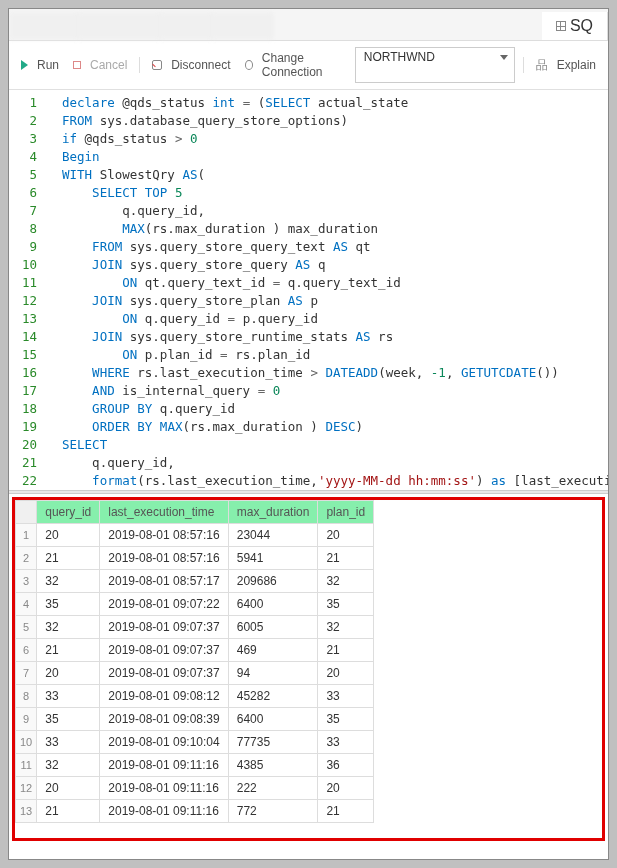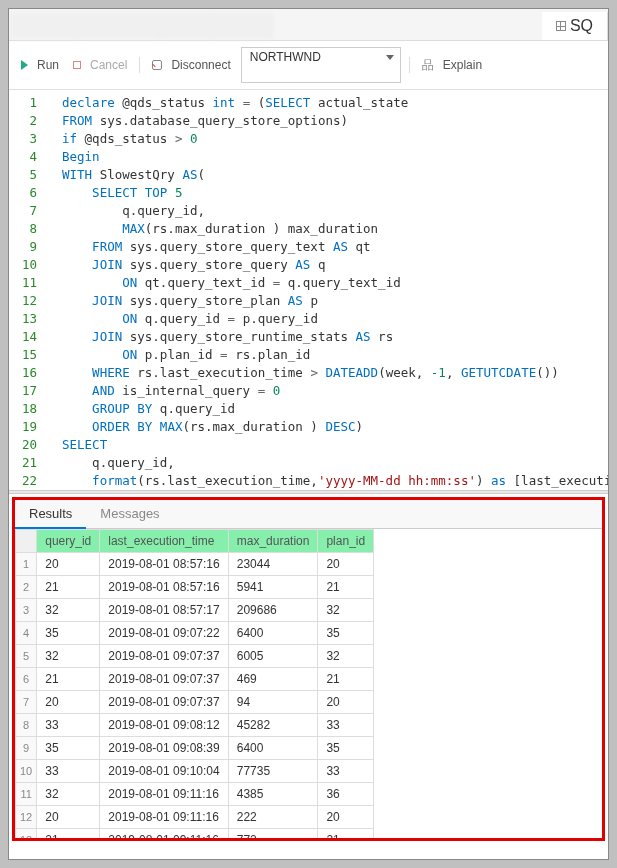--- a/index.html
+++ b/index.html
@@ -193,20 +193,24 @@
       <span>Run</span>
     </div>
     <div class="tbtn cancel">
       <span class="sq"></span>
       <span>Cancel</span>
     </div>
     <div class="divider"></div>
     <div class="tbtn">
       <span class="icon-disc"></span>
       <span>Disconnect</span>
+    </div>
+    <div class="tbtn">
+      <span class="icon-change"></span>
+      <span>Change Connection</span>
     </div>
     <div class="conn-select">
       <span>NORTHWND</span>
       <span class="caret"></span>
     </div>
     <div class="divider"></div>
     <div class="tbtn explain">
       <span class="spark">品</span>
       <span>Explain</span>
     </div>
@@ -236,24 +240,20 @@
         <div>20</div>
         <div>21</div>
         <div>22</div>
       </div>
     <div class="code" id="code"><div><span class="kw">declare</span> @qds_status <span class="kw">int</span> <span class="op">=</span> (<span class="kw">SELECT</span> actual_state</div><div><span class="kw">FROM</span> sys.database_query_store_options)</div><div><span class="kw">if</span> @qds_status <span class="op">&gt;</span> <span class="num">0</span></div><div><span class="kw">Begin</span></div><div><span class="kw">WITH</span> SlowestQry <span class="kw">AS</span>(</div><div>    <span class="kw">SELECT</span> <span class="kw">TOP</span> <span class="num">5</span></div><div>        q.query_id,</div><div>        <span class="fn">MAX</span>(rs.max_duration ) <span class="ident">max_duration</span></div><div>    <span class="kw">FROM</span> sys.query_store_query_text <span class="kw">AS</span> qt</div><div>    <span class="kw">JOIN</span> sys.query_store_query <span class="kw">AS</span> q</div><div>        <span class="kw">ON</span> qt.query_text_id <span class="op">=</span> q.query_text_id</div><div>    <span class="kw">JOIN</span> sys.query_store_plan <span class="kw">AS</span> p</div><div>        <span class="kw">ON</span> q.query_id <span class="op">=</span> p.query_id</div><div>    <span class="kw">JOIN</span> sys.query_store_runtime_stats <span class="kw">AS</span> rs</div><div>        <span class="kw">ON</span> p.plan_id <span class="op">=</span> rs.plan_id</div><div>    <span class="kw">WHERE</span> rs.last_execution_time <span class="op">&gt;</span> <span class="fn">DATEADD</span>(week, <span class="num">-1</span>, <span class="fn">GETUTCDATE</span>())</div><div>    <span class="kw">AND</span> is_internal_query <span class="op">=</span> <span class="num">0</span></div><div>    <span class="kw">GROUP BY</span> q.query_id</div><div>    <span class="kw">ORDER BY</span> <span class="fn">MAX</span>(rs.max_duration ) <span class="kw">DESC</span>)</div><div><span class="kw">SELECT</span></div><div>    q.query_id,</div><div>    <span class="fn">format</span>(rs.last_execution_time,<span class="str">'yyyy-MM-dd hh:mm:ss'</span>) <span class="kw">as</span> [last_execution_time]</div></div>
   </div>
 
   <div class="splitter"></div>
 
   <div class="results-area">
-    <div class="results-tabs">
-      <div class="rtab active">Results</div>
-      <div class="rtab">Messages</div>
-    </div>
     <div class="grid">
       <table class="data" id="results-table">
         <thead>
             <tr id="header-row">
               <th class="corner"></th>
               <th>query_id</th>
               <th>last_execution_time</th>
               <th>max_duration</th>
               <th>plan_id</th>
             </tr>

